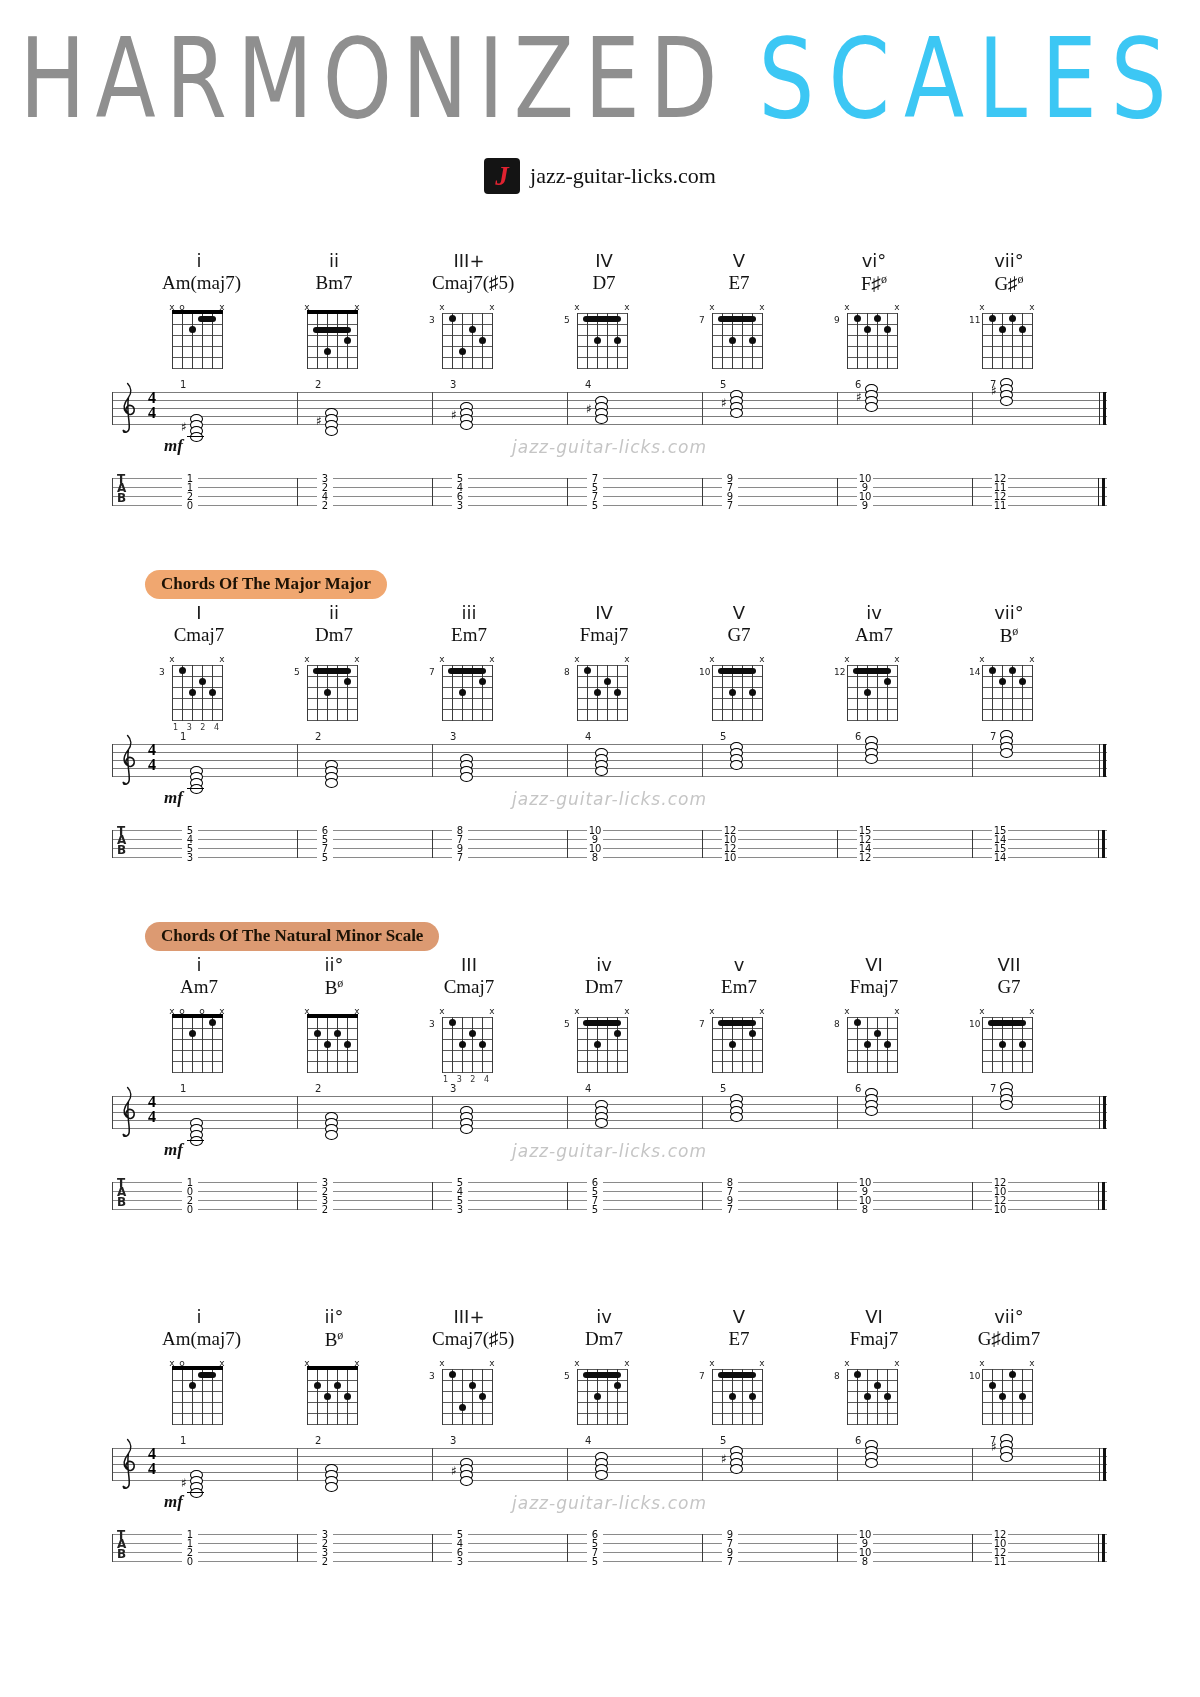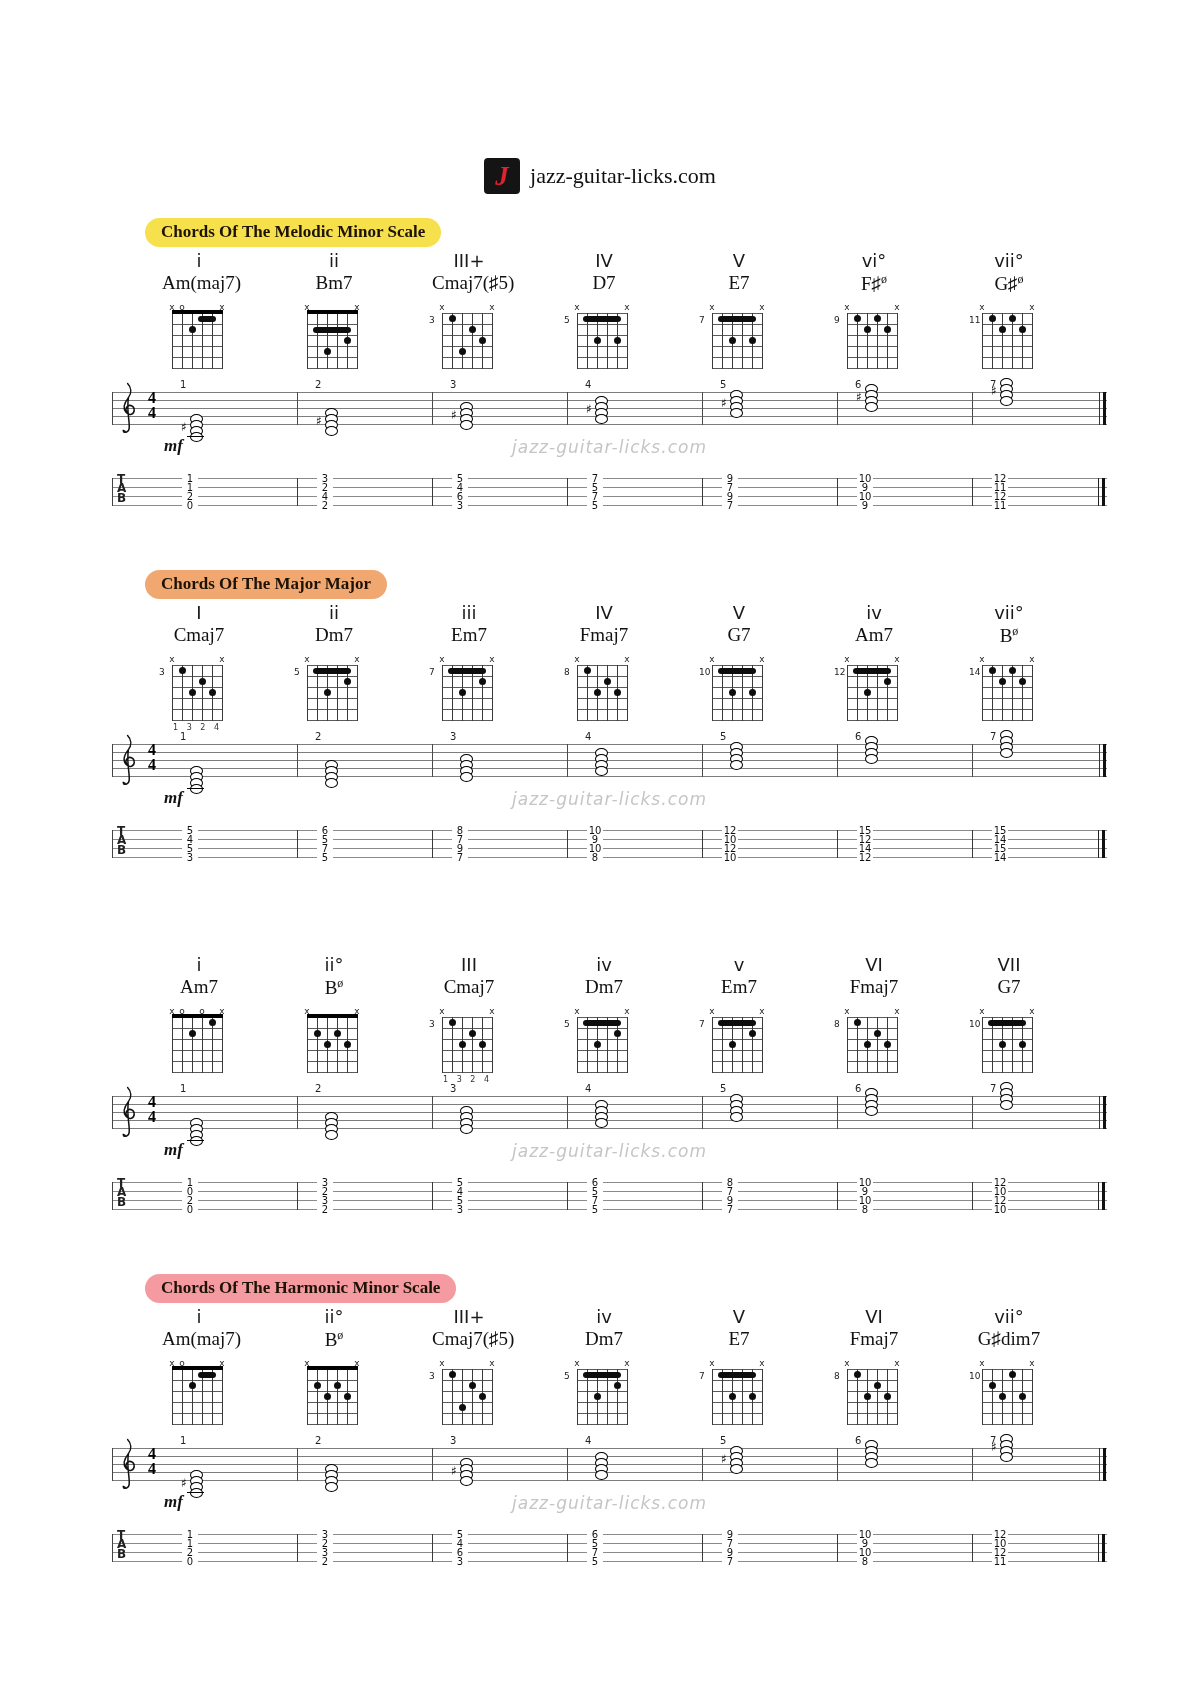--- a/index.html
+++ b/index.html
@@ -73,27 +73,30 @@
   .tab-dbl2{position:absolute;top:4px;left:990px;width:3px;height:28px;background:#111;}
   .tab-letters{position:absolute;left:5px;top:1px;font-size:12px;line-height:9.3px;font-weight:600;color:#222;}
   .tab-col{position:absolute;top:0;}
   .tab-num{display:block;height:9px;line-height:9px;font-size:10px;background:#fff;
            text-align:center;min-width:14px;padding:0 1px;color:#111;}
 </style>
 </head>
 <body>
 
 <div class="page">
+  <div class="title-row">
+    <span class="t1" style="color: rgb(143, 143, 143);">HARMONIZED</span>
+    <span class="t1 t2" style="color: rgb(60, 199, 244);">SCALES</span>
+  </div>
   <div class="site-row">
     <div class="logo" style="background: rgb(20, 20, 20); color: rgb(224, 34, 48);">J</div>
     <div class="site">jazz-guitar-licks.com</div>
   </div>
   <div id="sections">
       <div class="section">
-        <div class="badge" style="background: rgb(246, 225, 77);">Chords Of The Melodic Minor Scale</div>
         <div class="cols row-degrees">
           <div class="col">
             <div class="cellbox">i</div>
           </div>
           <div class="col">
             <div class="cellbox">ii</div>
           </div>
           <div class="col">
             <div class="cellbox">III+</div>
           </div>
@@ -649,20 +652,21 @@
           </div>
           <div class="tab-col" style="left: 880px;">
             <div class="tab-num">15</div>
             <div class="tab-num">14</div>
             <div class="tab-num">15</div>
             <div class="tab-num">14</div>
           </div>
         </div>
       </div>
       <div class="section">
+        <div class="badge" style="background: rgb(220, 154, 114);">Chords Of The Natural Minor Scale</div>
         <div class="cols row-degrees">
           <div class="col">
             <div class="cellbox">i</div>
           </div>
           <div class="col">
             <div class="cellbox">ii°</div>
           </div>
           <div class="col">
             <div class="cellbox">III</div>
           </div>
@@ -931,21 +935,20 @@
           </div>
           <div class="tab-col" style="left: 880px;">
             <div class="tab-num">12</div>
             <div class="tab-num">10</div>
             <div class="tab-num">12</div>
             <div class="tab-num">10</div>
           </div>
         </div>
       </div>
       <div class="section">
-        <div class="badge" style="background: rgb(244, 154, 160);">Chords Of The Harmonic Minor Scale</div>
         <div class="cols row-degrees">
           <div class="col">
             <div class="cellbox">i</div>
           </div>
           <div class="col">
             <div class="cellbox">ii°</div>
           </div>
           <div class="col">
             <div class="cellbox">III+</div>
           </div>

